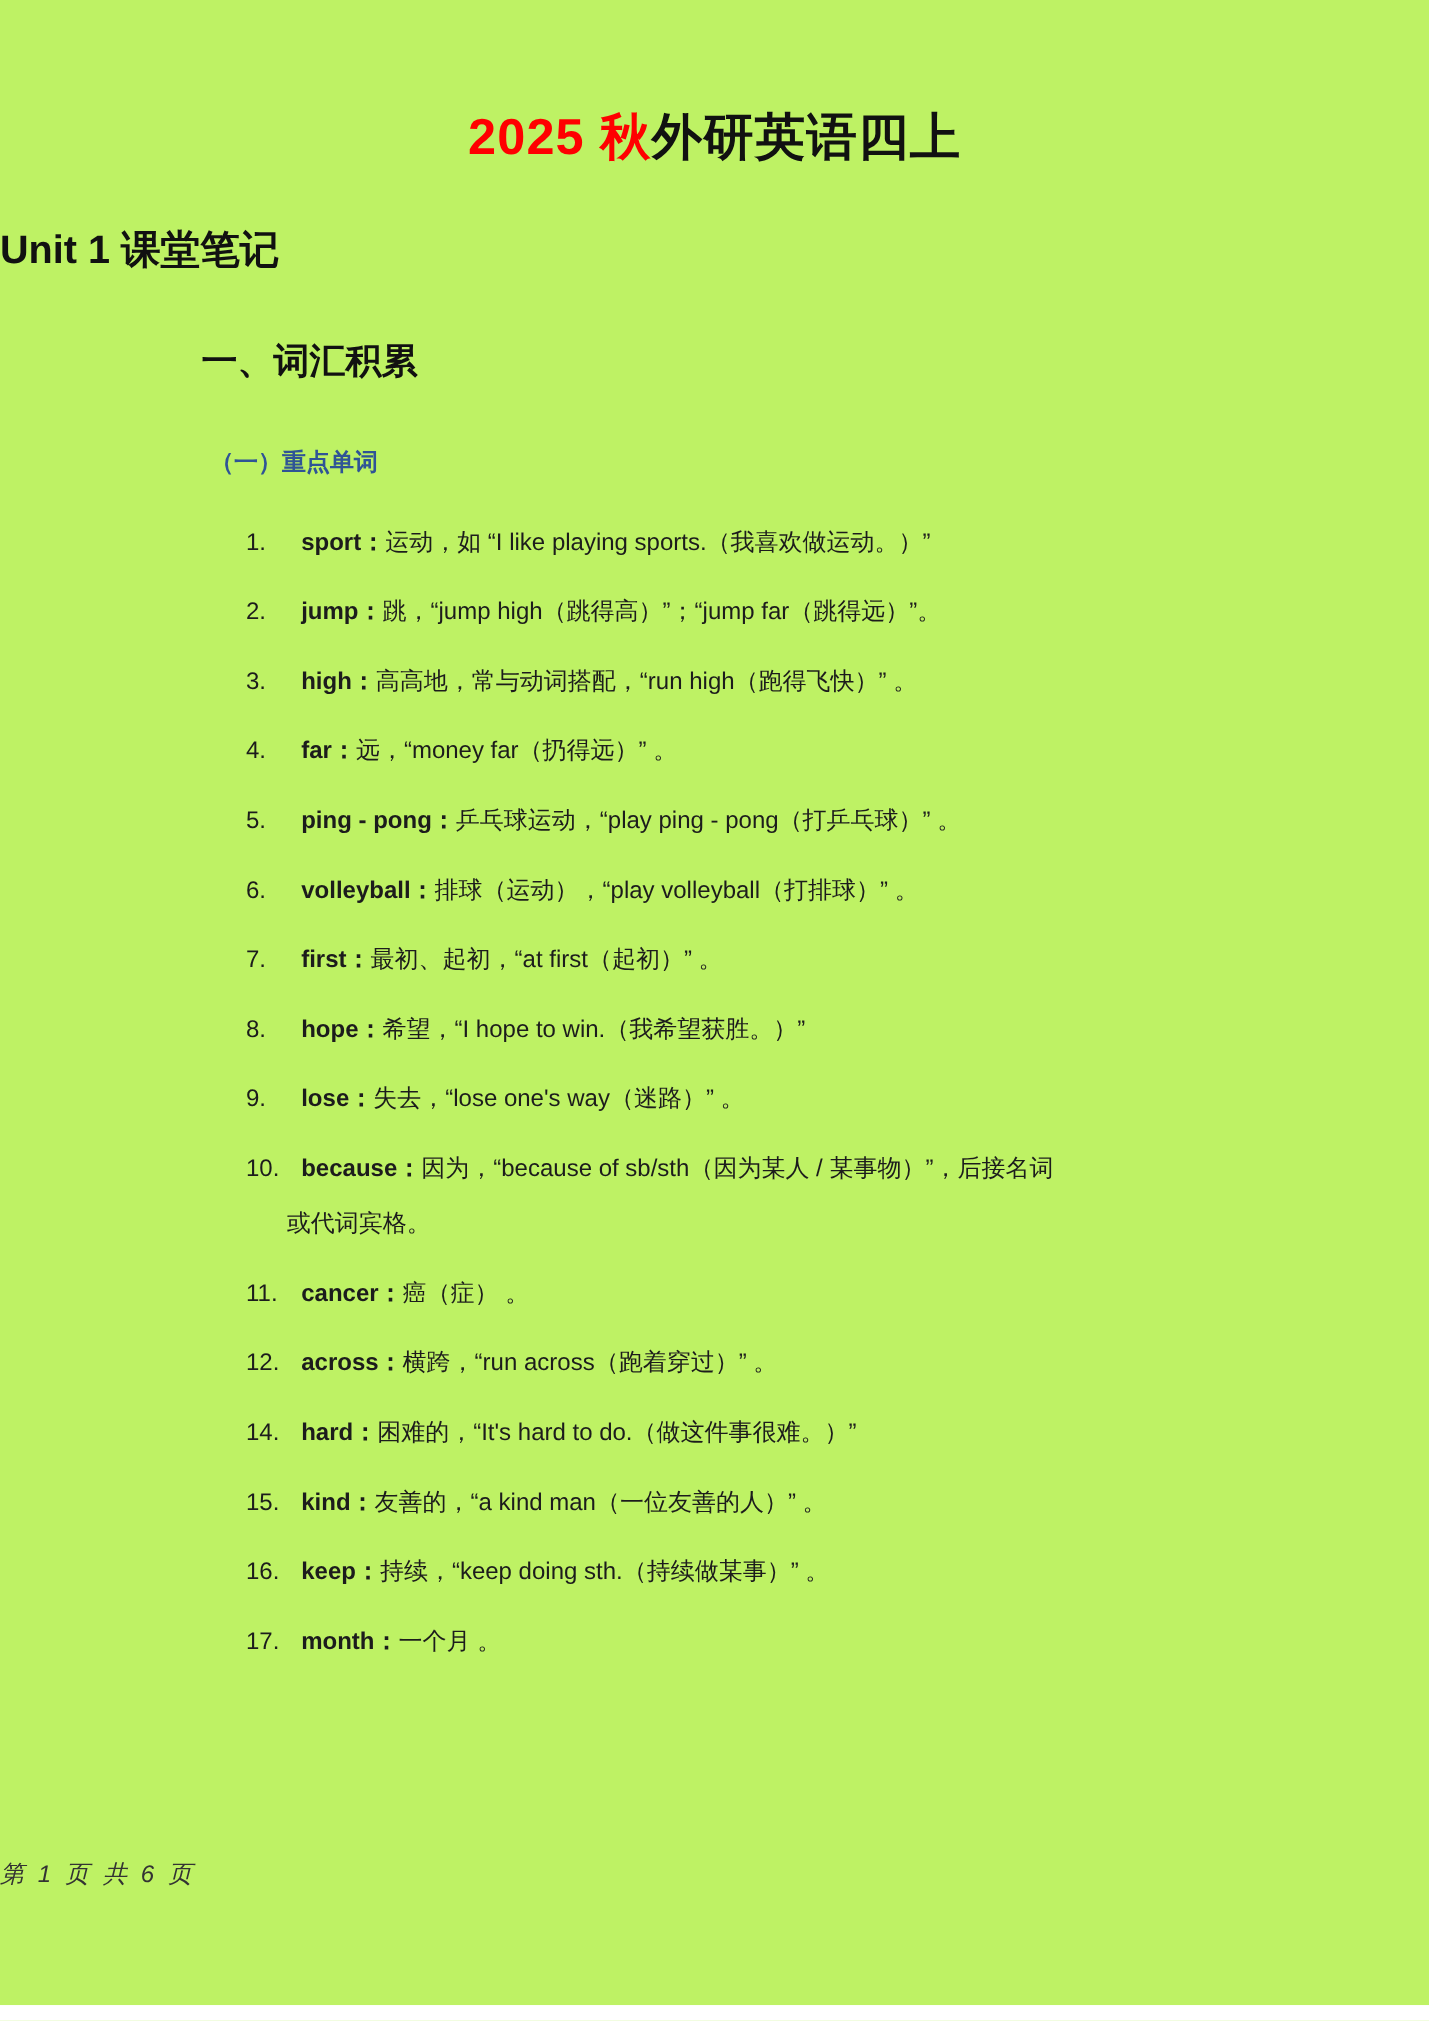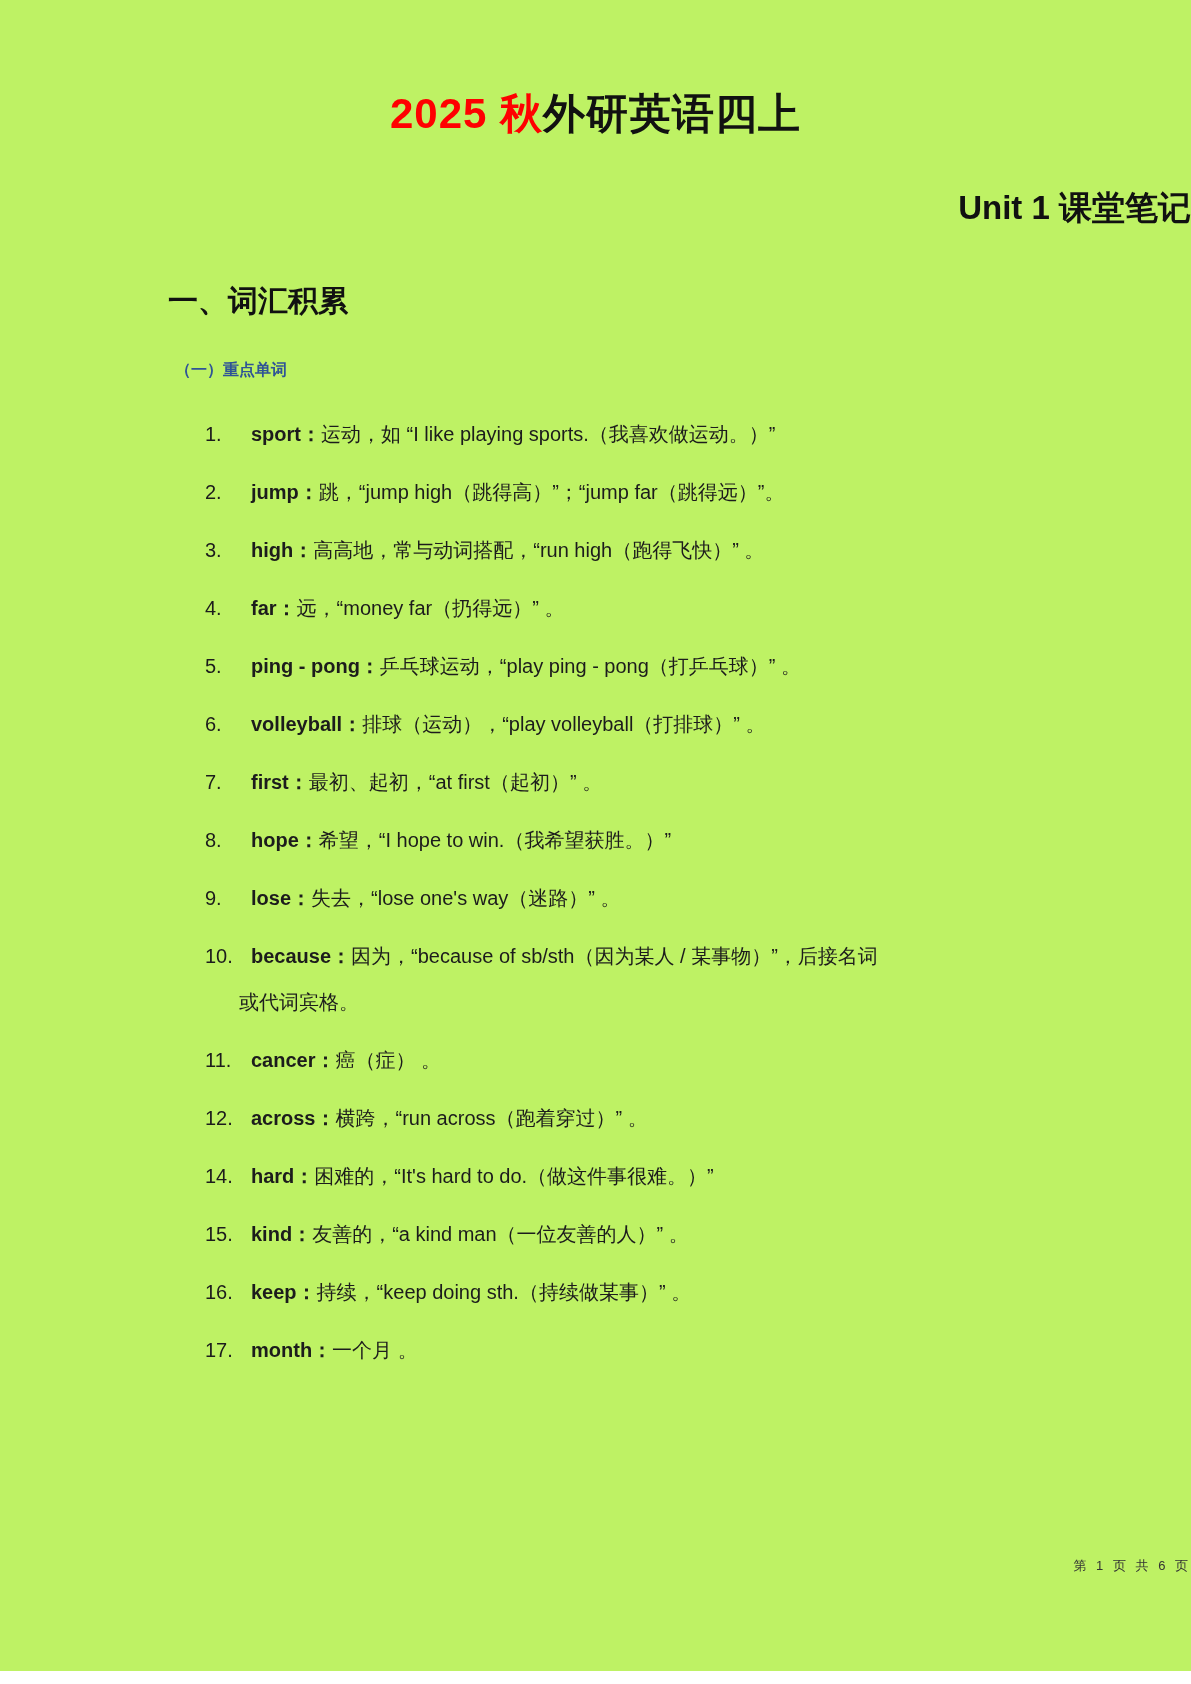--- a/index.html
+++ b/index.html
@@ -18,34 +18,34 @@
     padding-top: 86px;
     text-align: center;
     font-size: 42px;
     font-weight: bold;
     letter-spacing: 1px;
     color: #111111;
   }
   .doc-title .accent-red { color: #FF0000; }
   .doc-subtitle {
     margin: 44px 0 0 0;
-    text-align: right;
+    text-align: left;
     font-size: 33px;
     font-weight: bold;
     color: #111111;
   }
   .section-heading {
     margin: 50px 0 16px 168px;
     font-size: 30px;
     font-weight: bold;
     color: #111111;
   }
   .subsection-heading {
-    margin: 38px 0 0 175px;
-    font-size: 16px;
+    margin: 50px 0 0 175px;
+    font-size: 20px;
     font-weight: bold;
     color: #2F5496;
   }
   .vocab-list {
     list-style: none;
     margin: 30px 0 0 0;
     padding: 0 110px 0 205px;
   }
   .vocab-item {
     display: flex;
@@ -58,24 +58,25 @@
     flex: 0 0 34px;
     width: 34px;
   }
   .vocab-item .body { flex: 1; }
   .vocab-item .word { font-weight: bold; margin-left: 12px; }
   .vocab-item .line2 { display: block; }
   .page-footer {
     position: absolute;
     left: 0; right: 0;
     bottom: 96px;
-    text-align: right;
-    font-size: 13px;
+    text-align: left;
+    font-size: 20px;
     letter-spacing: 3px;
     color: #333333;
+    font-style: italic;
   }
 </style>
 </head>
 <body>
 
 <div class="page">
 
   <h1 class="doc-title">
     <span class="accent-red">2025 秋</span><span>外研英语四上</span>
   </h1>

